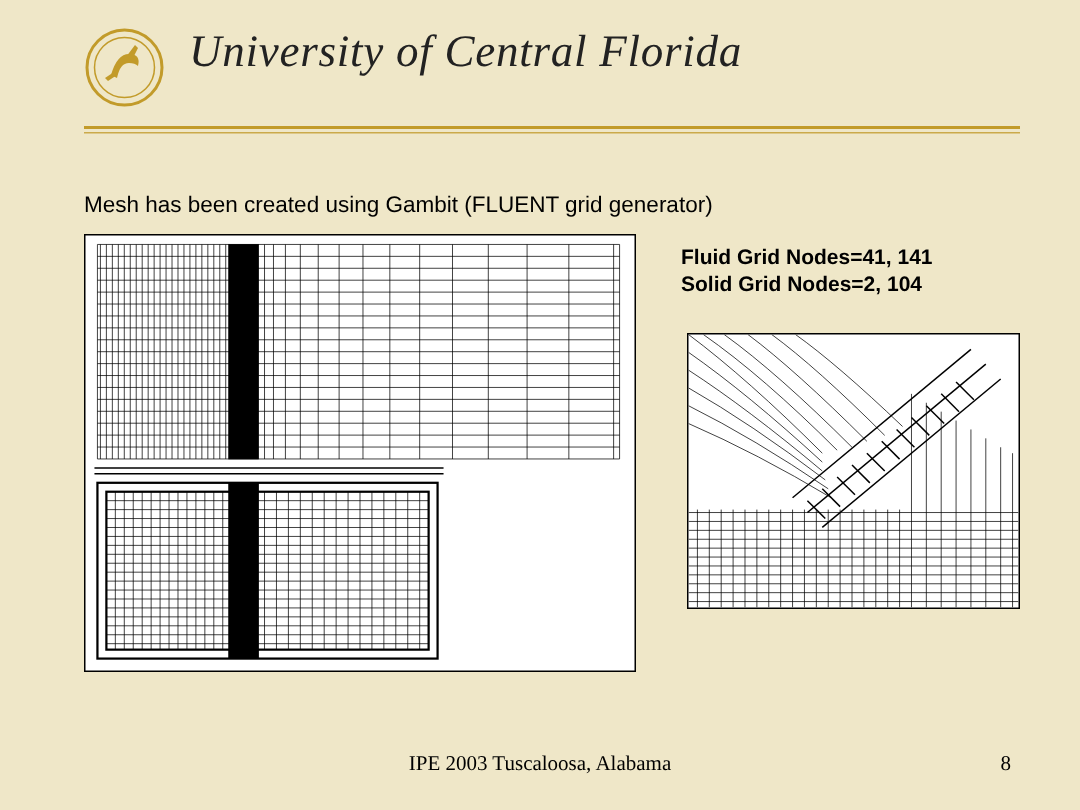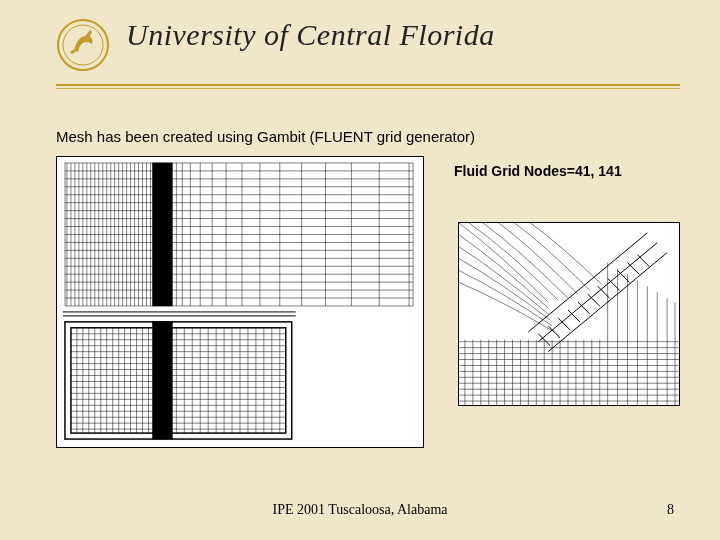--- a/index.html
+++ b/index.html
@@ -255,20 +255,21 @@
         <line x1="208" y1="172" x2="208" y2="278"></line>
         <line x1="216" y1="172" x2="216" y2="278"></line>
         <line x1="224" y1="172" x2="224" y2="278"></line>
       </g>
     </g>
   </svg>
 </div>
 
 <div class="node-info">
   <div>Fluid Grid Nodes=41, 141</div>
+  <div>Solid Grid Nodes=2, 104</div>
 </div>
 
 <div class="mesh-right">
   <svg viewBox="0 0 222 184" preserveAspectRatio="none">
     <g class="meshline">
 
       <path d="M0 0 Q40 30 90 80" fill="none"></path>
       <path d="M0 12 Q40 40 90 86" fill="none"></path>
       <path d="M0 24 Q40 50 90 92" fill="none"></path>
       <path d="M0 36 Q42 60 92 98" fill="none"></path>
@@ -339,14 +340,14 @@
         <line x1="110" y1="118" x2="110" y2="184"></line>
         <line x1="118" y1="118" x2="118" y2="184"></line>
         <line x1="126" y1="118" x2="126" y2="184"></line>
         <line x1="134" y1="118" x2="134" y2="184"></line>
         <line x1="142" y1="118" x2="142" y2="184"></line>
       </g>
     </g>
   </svg>
 </div>
 
-<div class="footer-text">IPE 2001 Tuscaloosa, Alabama</div>
+<div class="footer-text">IPE 2003 Tuscaloosa, Alabama</div>
 <div class="page-num">8</div>
 
 </body></html>

